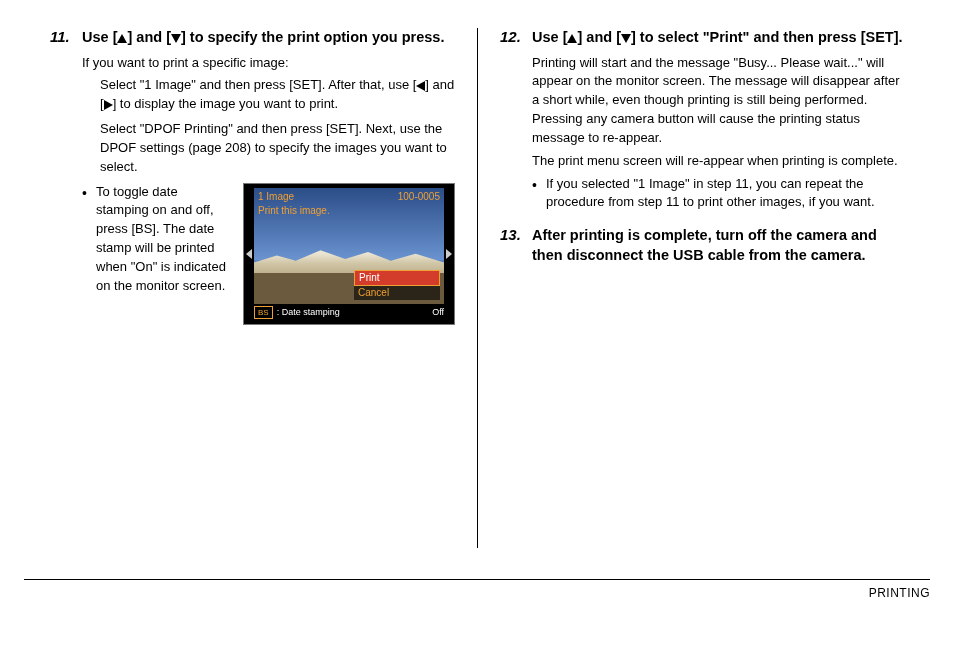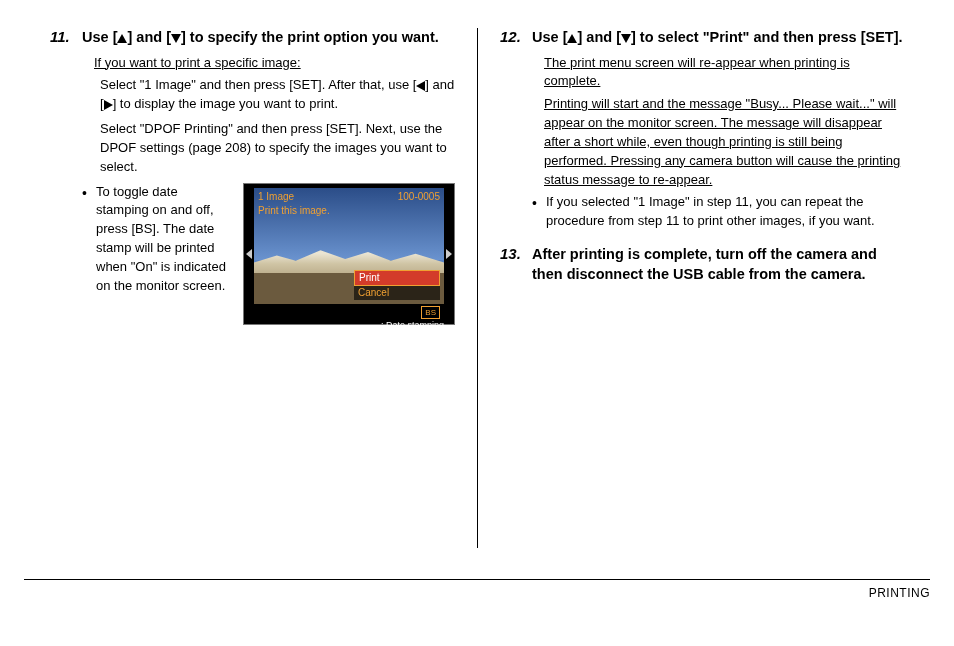--- a/index.html
+++ b/index.html
@@ -41,21 +41,21 @@
   }
   .step-title {
     font-weight: bold;
     font-size: 14.5px;
     line-height: 1.35;
     margin-bottom: 6px;
   }
   .step-body {
     line-height: 1.45;
   }
-  .step-body p { margin: 0 0 4px 12px; text-decoration: underline; }
+  .step-body p { margin: 0 0 4px 0; }
   .indent {
     padding-left: 18px;
     margin-bottom: 6px;
     line-height: 1.45;
   }
   .flex-row {
     display: flex;
     align-items: flex-start;
     gap: 10px;
   }
@@ -171,24 +171,23 @@
   .print-menu .item.selected {
     background: #d33b2a;
     color: #fff;
     border: 1px solid #f0a032;
   }
   .bottom-bar {
     position: absolute;
     left: 10px; right: 10px; bottom: 4px;
     height: 14px;
     display: flex;
-    align-items: flex-end;
+    align-items: flex-start;
     font-size: 9px;
     color: #fff;
-    flex-direction: column;
   }
   .bs-badge {
     border: 1px solid #f0a032;
     color: #f0a032;
     padding: 0 3px;
     margin-right: 4px;
     font-size: 8px;
   }
   .bottom-bar .off {
     margin-left: auto;
@@ -228,21 +227,21 @@
 </style>
 </head>
 <body>
 
 <div class="page">
 
   <div class="column left">
     <div class="step">
       <div class="step-number">11.</div>
       <div class="step-title">
-        <span>Use [</span><span class="tri tri-up"></span><span>] and [</span><span class="tri tri-down"></span><span>] to specify the print option you want.</span>
+        <span>Use [</span><span class="tri tri-up"></span><span>] and [</span><span class="tri tri-down"></span><span>] to specify the print option you press.</span>
       </div>
       <div class="step-body">
         <p>If you want to print a specific image:</p>
         <div class="indent">
           <span>Select "1 Image" and then press [SET]. After that, use [</span><span class="tri tri-left"></span><span>] and [</span><span class="tri tri-right"></span><span>] to display the image you want to print.</span>
         </div>
         <div class="indent">Select "DPOF Printing" and then press [SET]. Next, use the DPOF settings (page 208) to specify the images you want to select.</div>
 
         <div class="flex-row">
           <div class="text-col">
@@ -279,22 +278,22 @@
     </div>
   </div>
 
   <div class="column right">
     <div class="step">
       <div class="step-number">12.</div>
       <div class="step-title">
         <span>Use [</span><span class="tri tri-up"></span><span>] and [</span><span class="tri tri-down"></span><span>] to select "Print" and then press [SET].</span>
       </div>
       <div class="step-body">
+        <p>Printing will start and the message "Busy... Please wait..." will appear on the monitor screen. The message will disappear after a short while, even though printing is still being performed. Pressing any camera button will cause the printing status message to re-appear.</p>
         <p>The print menu screen will re-appear when printing is complete.</p>
-        <p>Printing will start and the message "Busy... Please wait..." will appear on the monitor screen. The message will disappear after a short while, even though printing is still being performed. Pressing any camera button will cause the printing status message to re-appear.</p>
         <ul class="bullets">
           <li>If you selected "1 Image" in step 11, you can repeat the procedure from step 11 to print other images, if you want.</li>
         </ul>
       </div>
     </div>
 
     <div class="step">
       <div class="step-number">13.</div>
       <div class="step-title">After printing is complete, turn off the camera and then disconnect the USB cable from the camera.</div>
     </div>

